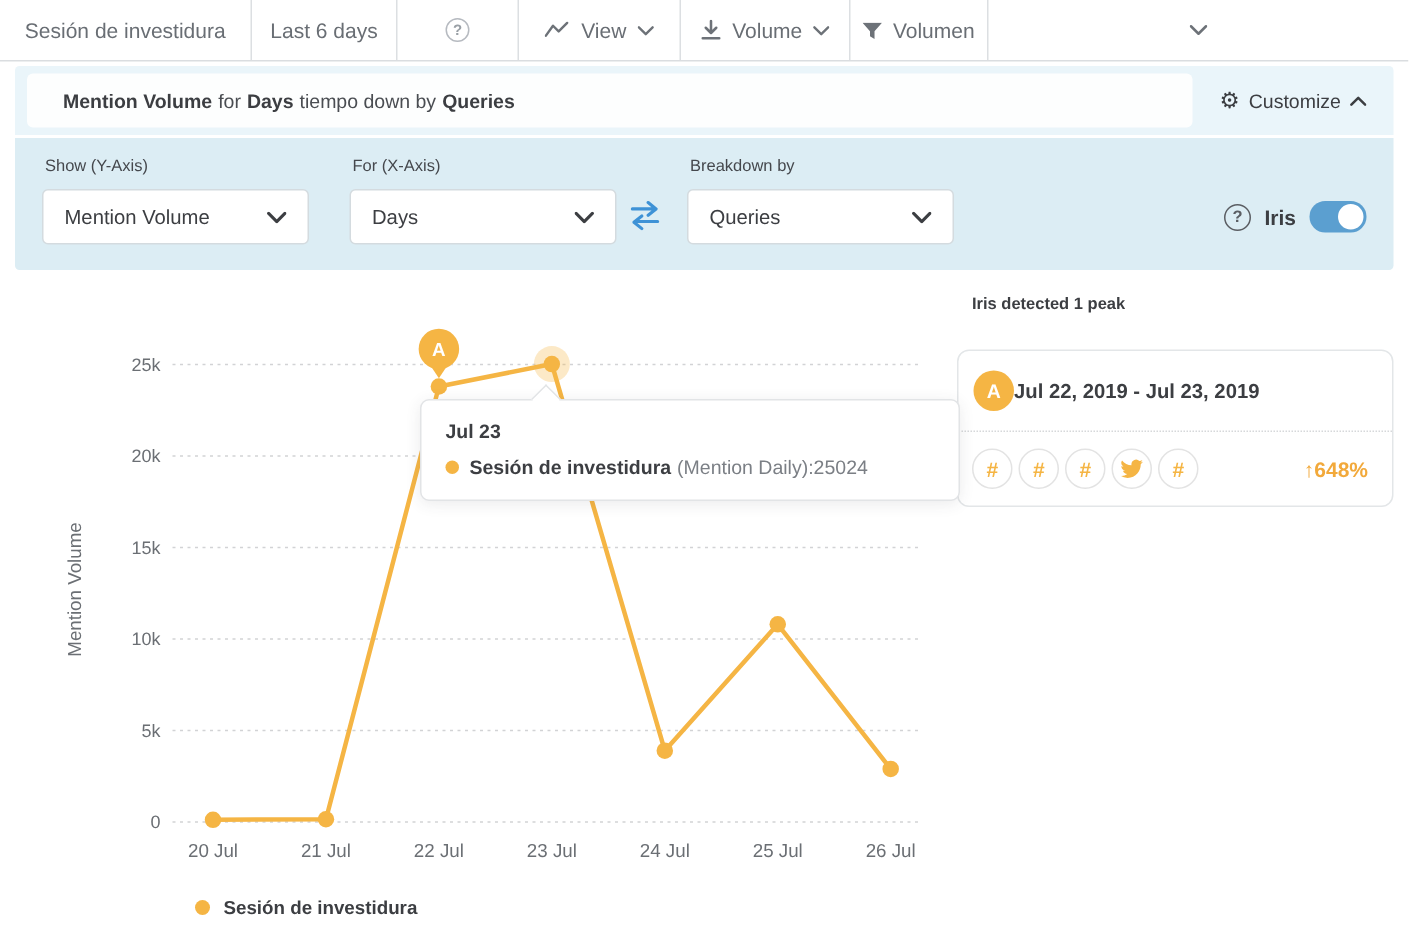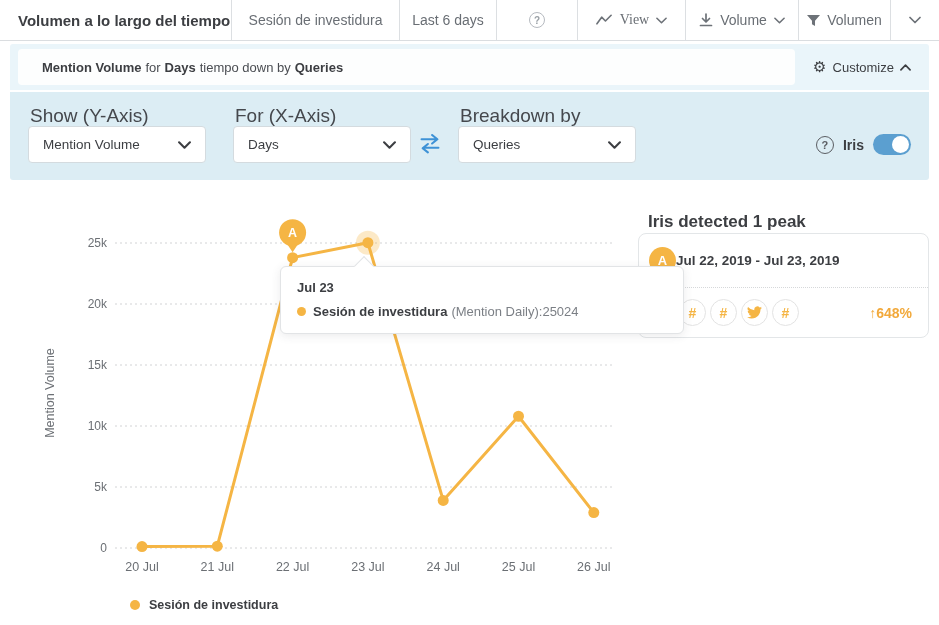--- a/index.html
+++ b/index.html
@@ -7,73 +7,73 @@
   #page { position:relative; width:939px; height:625px; background:#fff; }
 
   
   .toolbar { position:absolute; top:0; left:0; width:939px; height:41px; background:#fff;
              border-bottom:1px solid #dadde0; display:flex; align-items:stretch; z-index:5; }
   .tb-title { width:232px; display:flex; align-items:center; padding-left:18px;
               font-size:15px; font-weight:bold; color:#3c3e42; border-right:1px solid #dcdfe2; }
   .tb-item  { display:flex; align-items:center; justify-content:center; gap:7px;
               font-size:14px; color:#696e74; border-right:1px solid #dcdfe2; cursor:pointer; }
   .tb-item:last-child { border-right:none; }
-  .w-tab{width:168px;} .w-date{width:97px;} .w-help{width:81px;} .w-view{width:108px;font-family:Liberation Serif, serif;}
+  .w-tab{width:168px;} .w-date{width:97px;} .w-help{width:81px;} .w-view{width:108px;}
   .w-export{width:113px;} .w-filter{width:92px;} .w-chev{flex:1;}
   .qcircle { display:inline-flex; align-items:center; justify-content:center;
              width:16px; height:16px; border:1.4px solid #b6bac0; border-radius:50%;
              font-size:10px; font-weight:bold; color:#9aa0a6; }
   .icon-stroke { stroke:#6d7278; stroke-width:1.7; fill:none; stroke-linecap:round; stroke-linejoin:round; }
 
   
   .summary-row { position:absolute; top:44px; left:10px; width:919px; height:46px;
                  background:#eaf5fa; border-radius:3px 3px 0 0; display:flex; align-items:center; z-index:5; }
   .summary-box { flex:1; height:36px; margin-left:8px; background:#fdfefe; border-radius:4px;
                  display:flex; align-items:center; padding-left:24px; font-size:13px; color:#4a4d52; }
   .summary-box b { color:#3c3e42; margin:0 4px; }
   .summary-box b:first-child { margin-left:0; }
   .customize-btn { width:134px; display:flex; align-items:center; justify-content:center; gap:6px;
                    font-size:13px; color:#3c3e42; cursor:pointer; }
   .gear { font-family:"DejaVu Sans", sans-serif; font-size:15px; color:#3c3e42; line-height:1; }
 
   
   .controls-row { position:absolute; top:92px; left:10px; width:919px; height:88px;
                   background:#dcedf4; border-radius:0 0 3px 3px; z-index:5; }
-  .ctl-label { position:absolute; top:13px; font-size:19px; color:#45484d; }
+  .ctl-label { position:absolute; top:13px; font-size:11px; color:#45484d; }
   .select { position:absolute; top:34px; height:37px; width:178px; background:#fff;
             border:1px solid #d4dbdf; border-radius:4px; display:flex; align-items:center;
             padding:0 14px; font-size:13.5px; color:#3c3e42; cursor:pointer; }
   .select .sel-val { flex:1; }
   .swap { position:absolute; left:408px; top:42px; width:24px; height:20px; cursor:pointer; }
   .iris-ctl { position:absolute; right:18px; top:42px; display:flex; align-items:center; gap:9px; }
   .iris-q { display:inline-flex; align-items:center; justify-content:center; width:18px; height:18px;
             border:1.5px solid #5b5e63; border-radius:50%; font-size:11px; font-weight:bold; color:#5b5e63; }
   .iris-label { font-size:14px; font-weight:bold; color:#3c3e42; }
   .toggle { position:relative; width:38px; height:21px; border-radius:11px; background:#5b9fd0; cursor:pointer; }
   .toggle .knob { position:absolute; top:2px; right:2px; width:17px; height:17px; border-radius:50%; background:#fff; }
 
   
   #chart-wrap { position:absolute; inset:0; z-index:1; }
   #chart-svg { position:absolute; inset:0; }
   #chart-svg text { font-family:"Liberation Sans", sans-serif; }
 
   
-  .tooltip { position:absolute; left:280px; top:266px; width:404px; background:#fff;
+  .tooltip { position:absolute; left:280px; top:266px; width:360px; background:#fff;
              border:1px solid #e2e4e6; border-radius:6px; box-shadow:0 2px 10px rgba(60,62,66,.10);
              padding:13px 16px 14px 16px; z-index:6; }
   .tooltip .arrow { position:absolute; top:-8px; left:76px; width:14px; height:14px; background:#fff;
                     border-left:1px solid #e2e4e6; border-top:1px solid #e2e4e6; transform:rotate(45deg); }
   .tt-title { font-size:13px; font-weight:bold; color:#3c3e42; margin-bottom:9px; }
   .tt-row { display:flex; align-items:center; font-size:13px; }
   .tt-dot { width:9px; height:9px; border-radius:50%; background:#f5b544; margin-right:7px; flex:none; }
   .tt-series { font-weight:bold; color:#3c3e42; margin-right:4px; }
   .tt-metric { color:#7b7f85; }
 
   
-  .iris-heading { position:absolute; left:648px; top:212px; font-size:17px; font-weight:bold; color:#3c3e42; z-index:4; }
+  .iris-heading { position:absolute; left:648px; top:197px; font-size:11px; font-weight:bold; color:#3c3e42; z-index:4; }
   .peak-card { position:absolute; left:638px; top:233px; width:291px; height:105px; background:#fff;
                border:1px solid #e3e6e8; border-radius:8px; z-index:4; }
   .pc-top { height:54px; display:flex; align-items:center; padding-left:10px;
             border-bottom:1px dotted #d6d8da; }
   .badge-a { width:27px; height:27px; border-radius:50%; background:#f5b544; color:#fff;
              display:flex; align-items:center; justify-content:center; font-size:13px; font-weight:bold; flex:none; }
   .pc-date { font-size:13.5px; font-weight:bold; color:#3c3e42; }
   .pc-bottom { height:49px; display:flex; align-items:center; padding:0 16px 0 9px; }
   #peak-icons { display:flex; gap:4px; }
   .peak-icon { width:27px; height:27px; border:1.5px solid #e3e3e3; border-radius:50%; background:#fff;
@@ -89,21 +89,20 @@
   .lg-label-off { font-size:12.5px; font-weight:bold; color:#c6c8cb; }
   .lg-dot { width:10px; height:10px; border-radius:50%; background:#f5b544; }
   .lg-label-on { font-size:12.5px; font-weight:bold; color:#3c3e42; }
 </style>
 </head>
 <body>
 
 <div id="page">
 
   <div class="toolbar">
-    <div class="tb-title">Volumen a lo largo del tiempo</div>
     <div class="tb-item w-tab">Sesión de investidura</div>
     <div class="tb-item w-date">Last 6 days</div>
     <div class="tb-item w-help">
       <span class="qcircle">?</span>
     </div>
     <div class="tb-item w-view">
       <svg width="17" height="12" viewBox="0 0 18 12">
           <polyline class="icon-stroke" points="1,10 6,3 10,7 16,1"></polyline>
         </svg>
       <span>View</span>

